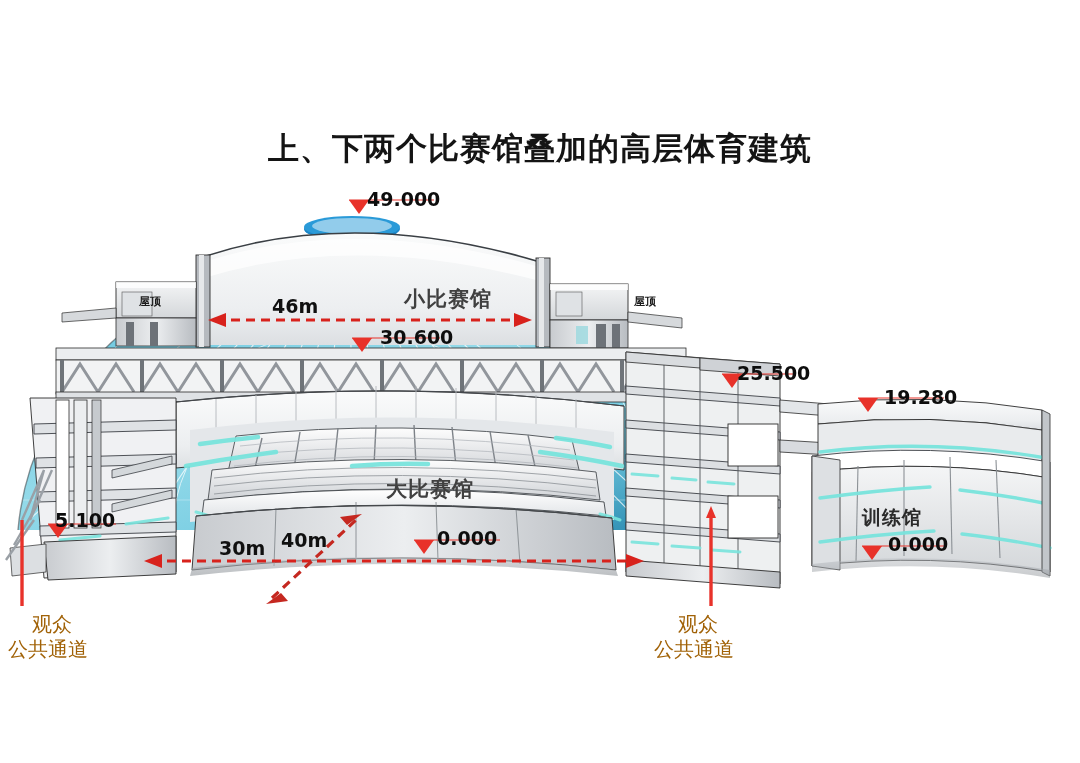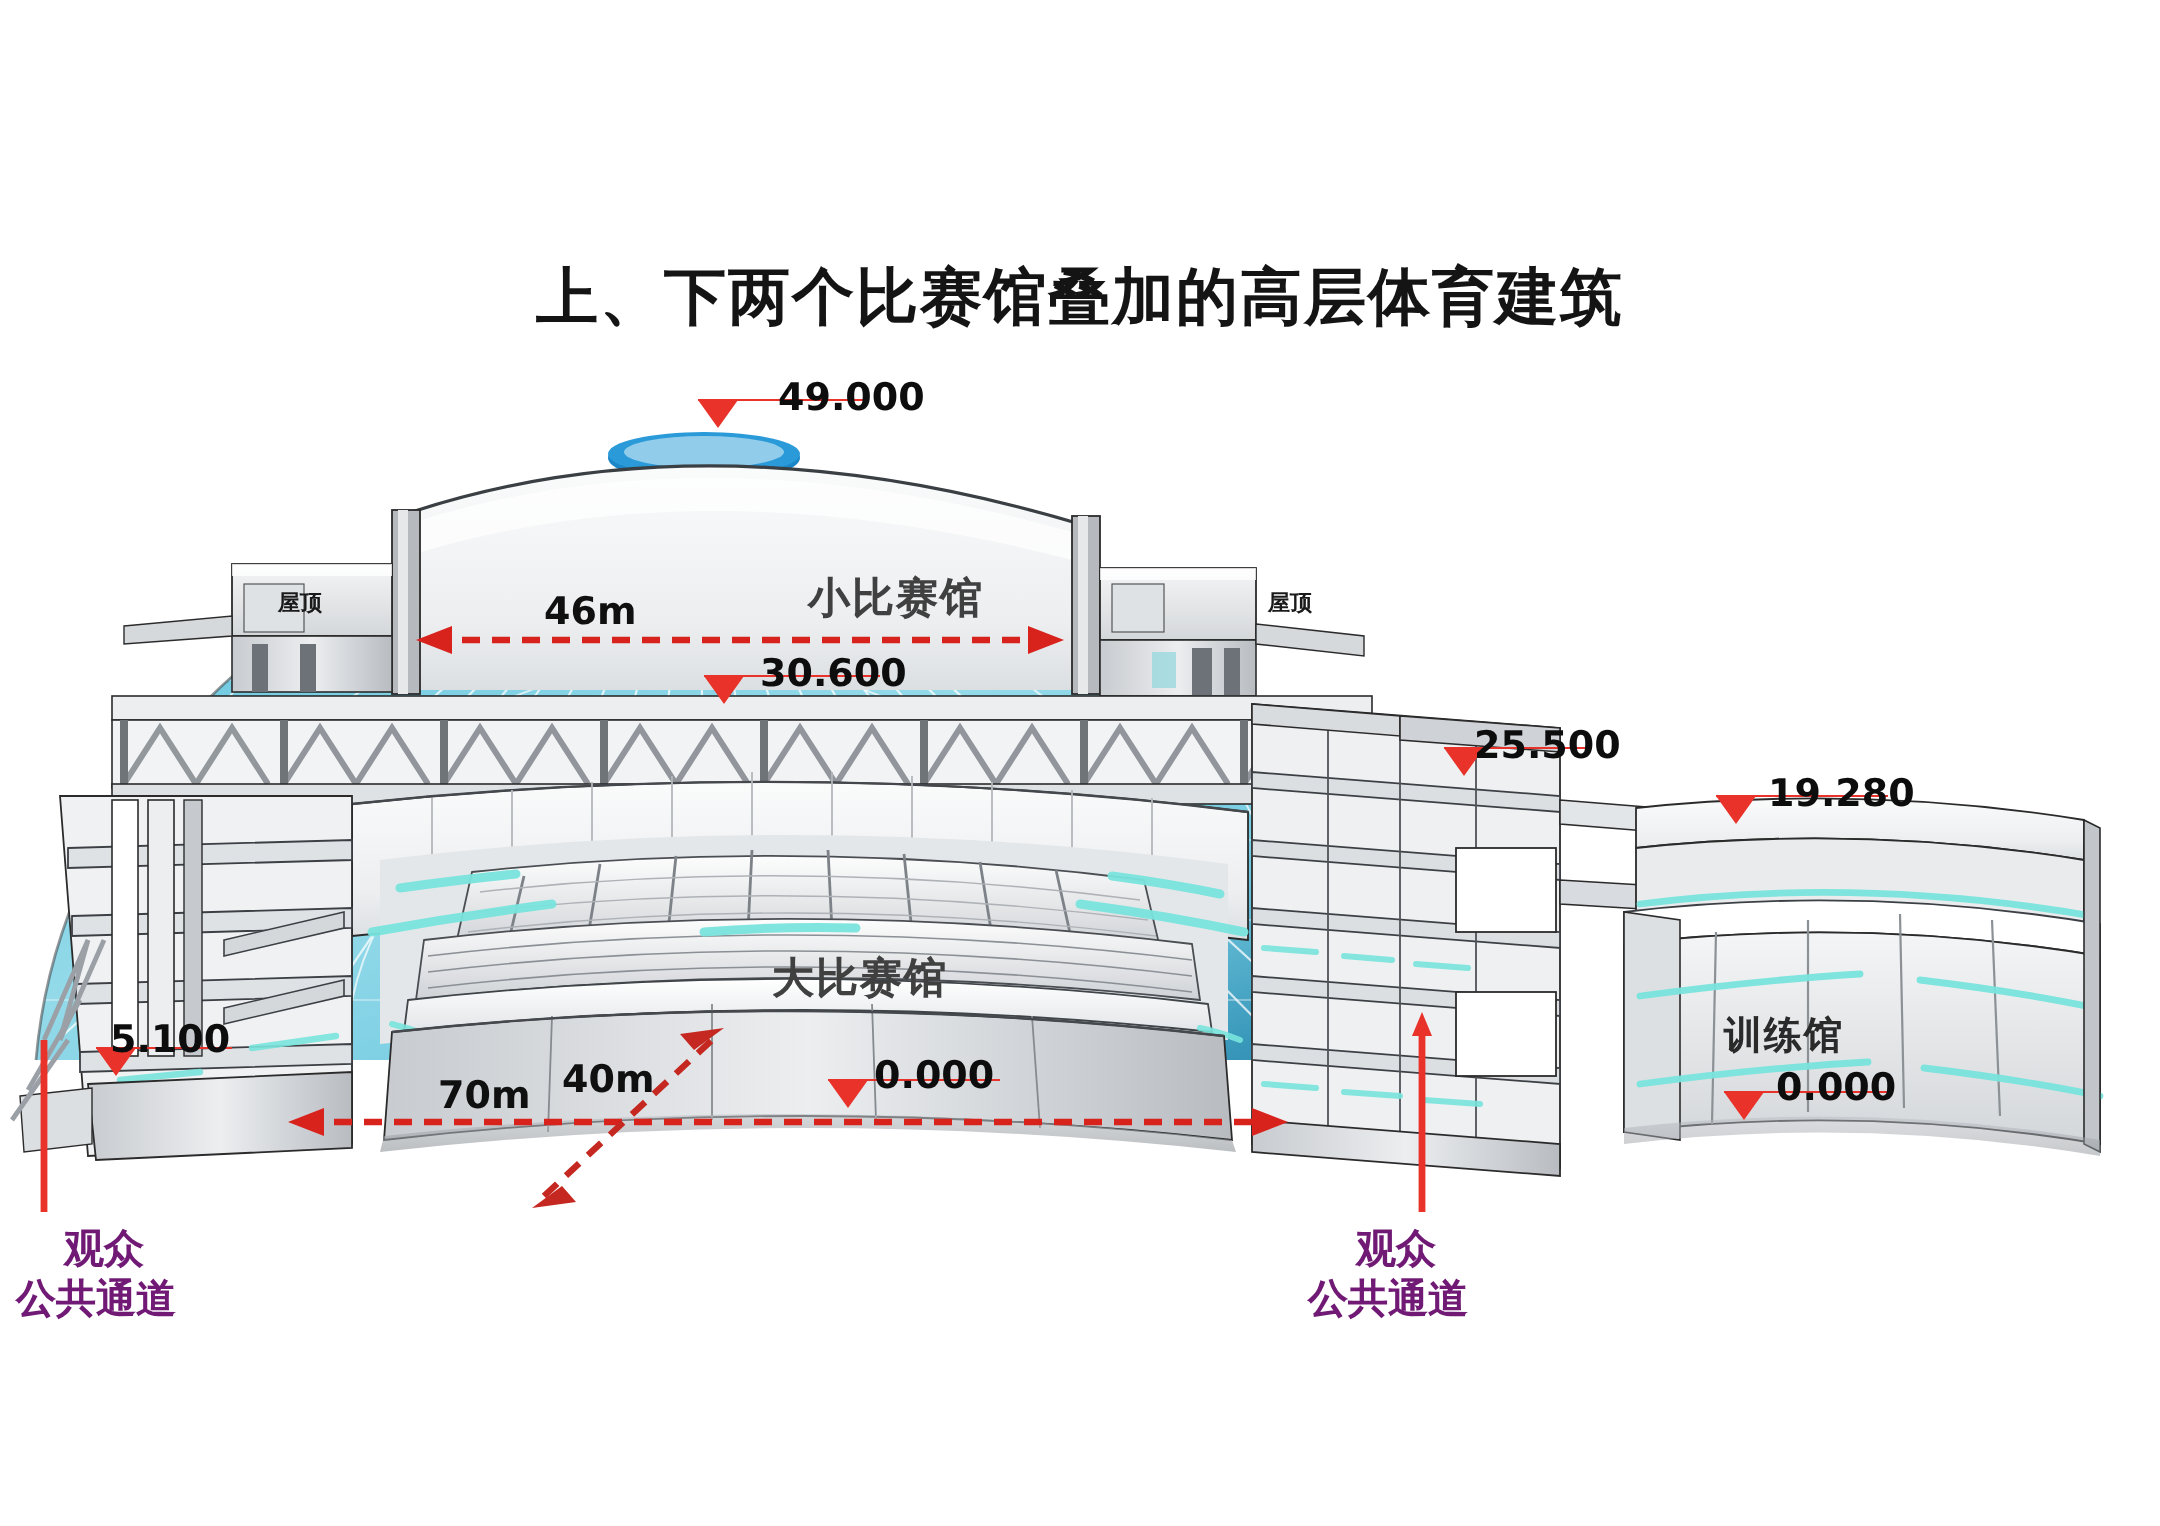--- a/index.html
+++ b/index.html
@@ -67,22 +67,22 @@
   }
   .roof-label {
     font-size: 11px;
     font-weight: bold;
     color: #1a1a1a;
     white-space: nowrap;
     margin-left: 36px;
   }
   .callout-text {
     font-size: 20px;
-    font-weight: bold;
-    color: #701a75;
+    font-weight: normal;
+    color: #a16207;
     line-height: 1.25;
     white-space: nowrap;
     text-align: left;
   }
 </style>
 </head>
 <body>
 
 <div id="stage">
 
@@ -479,30 +479,30 @@
 
       <g>
         <line x1="22" y1="520" x2="22" y2="606" stroke="#e8322a" stroke-width="3.4"></line>
         <line x1="711" y1="512" x2="711" y2="606" stroke="#e8322a" stroke-width="3.4"></line>
         <polygon points="711,506 706,518 716,518" fill="#e8322a"></polygon>
       </g>
 
     </g>
   </svg>
 
-  <div class="abs elev" style="left:389px; top:188px;">49.000</div>
+  <div class="abs elev" style="left:367px; top:188px;">49.000</div>
   <div class="abs elev" style="left:380px; top:326px;text-align:right;">30.600</div>
   <div class="abs elev" style="left:737px; top:362px;">25.500</div>
   <div class="abs elev" style="left:884px; top:386px;">19.280</div>
   <div class="abs elev" style="left:55px; top:509px;">5.100</div>
   <div class="abs elev" style="left:437px; top:527px;">0.000</div>
   <div class="abs elev" style="left:888px; top:533px;">0.000</div>
 
   <div class="abs dim" style="left:272px; top:295px;">46m</div>
-  <div class="abs dim" style="left:219px; top:537px;">70m</div>
+  <div class="abs dim" style="left:219px; top:537px;">30m</div>
   <div class="abs dim" style="left:281px; top:529px;">40m</div>
 
   <div class="abs hall-label" style="left:404px; top:285px;">小比赛馆</div>
   <div class="abs hall-label" style="left:386px; top:475px;">大比赛馆</div>
   <div class="abs train-label" style="left:862px; top:505px;">训练馆</div>
 
   <div class="abs roof-label" style="left:103px; top:294px;">屋顶</div>
   <div class="abs roof-label" style="left:598px; top:294px;">屋顶</div>
 
   <div class="abs callout-text" style="left:8px; top:612px;">

